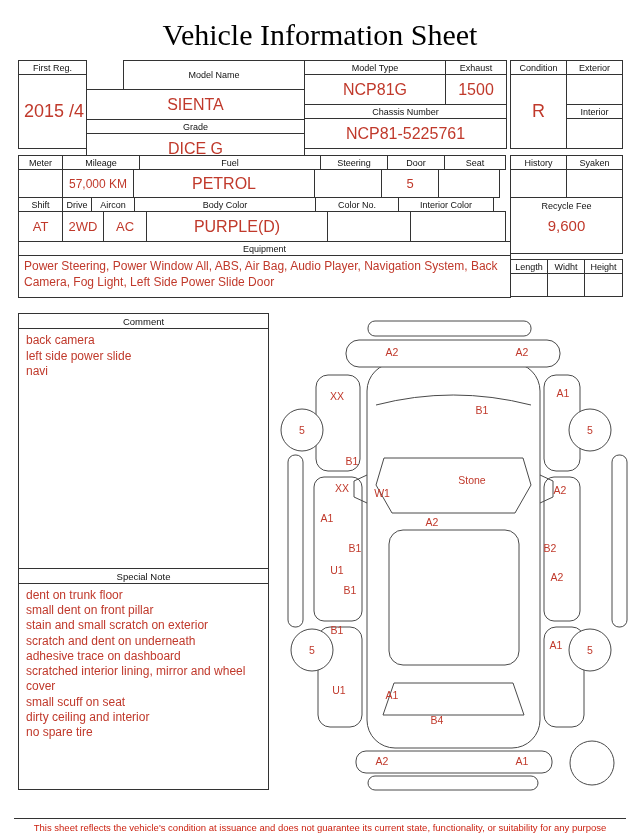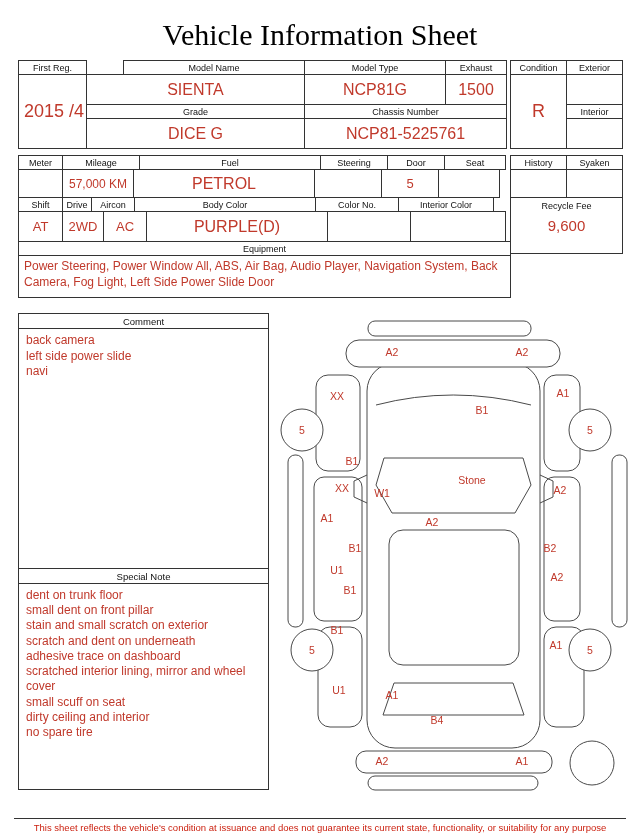--- a/index.html
+++ b/index.html
@@ -34,21 +34,21 @@
 
   <div class="abs title" style="top:18px;left:0;">Vehicle Information Sheet</div>
 
   <div class="abs" style="left:18px;top:60px;">
     <div class="row">
       <div class="col" style="width:69px;">
         <div class="c hd" style="height:15px;">First Reg.</div>
         <div class="c rd v18 mt" style="height:75px;justify-content:flex-start;text-align:left;padding-left:5px;line-height:1.15;">2015 /4</div>
       </div>
       <div class="col ml" style="width:219px;">
-        <div class="c hd" style="height:15px;margin-left:37px;">Model Name</div>
+        <div class="c hd" style="height:30px;margin-left:37px;">Model Name</div>
         <div class="c rd v16 mt" style="height:31px;">SIENTA</div>
         <div class="c hd mt" style="height:15px;">Grade</div>
         <div class="c rd v16 mt" style="height:31px;">DICE G</div>
       </div>
       <div class="col ml" style="width:203px;">
         <div class="row">
           <div class="col" style="width:142px;">
             <div class="c hd" style="height:15px;">Model Type</div>
             <div class="c rd v16 mt" style="height:31px;">NCP81G</div>
           </div>
@@ -127,20 +127,36 @@
       </div>
       <div class="col ml" style="width:57px;">
         <div class="c hd" style="height:15px;">Syaken</div>
         <div class="c mt" style="height:29px;"></div>
       </div>
     </div>
   </div>
   <div class="abs c" style="left:510px;top:197px;width:113px;height:57px;flex-direction:column;justify-content:flex-start;">
     <div class="hd" style="margin-top:3px;">Recycle Fee</div>
     <div class="rd v15" style="margin-top:6px;">9,600</div>
+  </div>
+  <div class="abs" style="left:510px;top:259px;">
+    <div class="row">
+      <div class="col" style="width:38px;">
+        <div class="c hd" style="height:15px;">Length</div>
+        <div class="c mt" style="height:24px;"></div>
+      </div>
+      <div class="col ml" style="width:38px;">
+        <div class="c hd" style="height:15px;">Widht</div>
+        <div class="c mt" style="height:24px;"></div>
+      </div>
+      <div class="col ml" style="width:39px;">
+        <div class="c hd" style="height:15px;">Height</div>
+        <div class="c mt" style="height:24px;"></div>
+      </div>
+    </div>
   </div>
 
   <div class="abs" style="left:18px;top:313px;width:251px;height:256px;border:1px solid #333;">
     <div class="boxhead">Comment</div>
     <div class="notebody">
       <div>back camera</div>
       <div>left side power slide</div>
       <div>navi</div>
     </div>
   </div>

